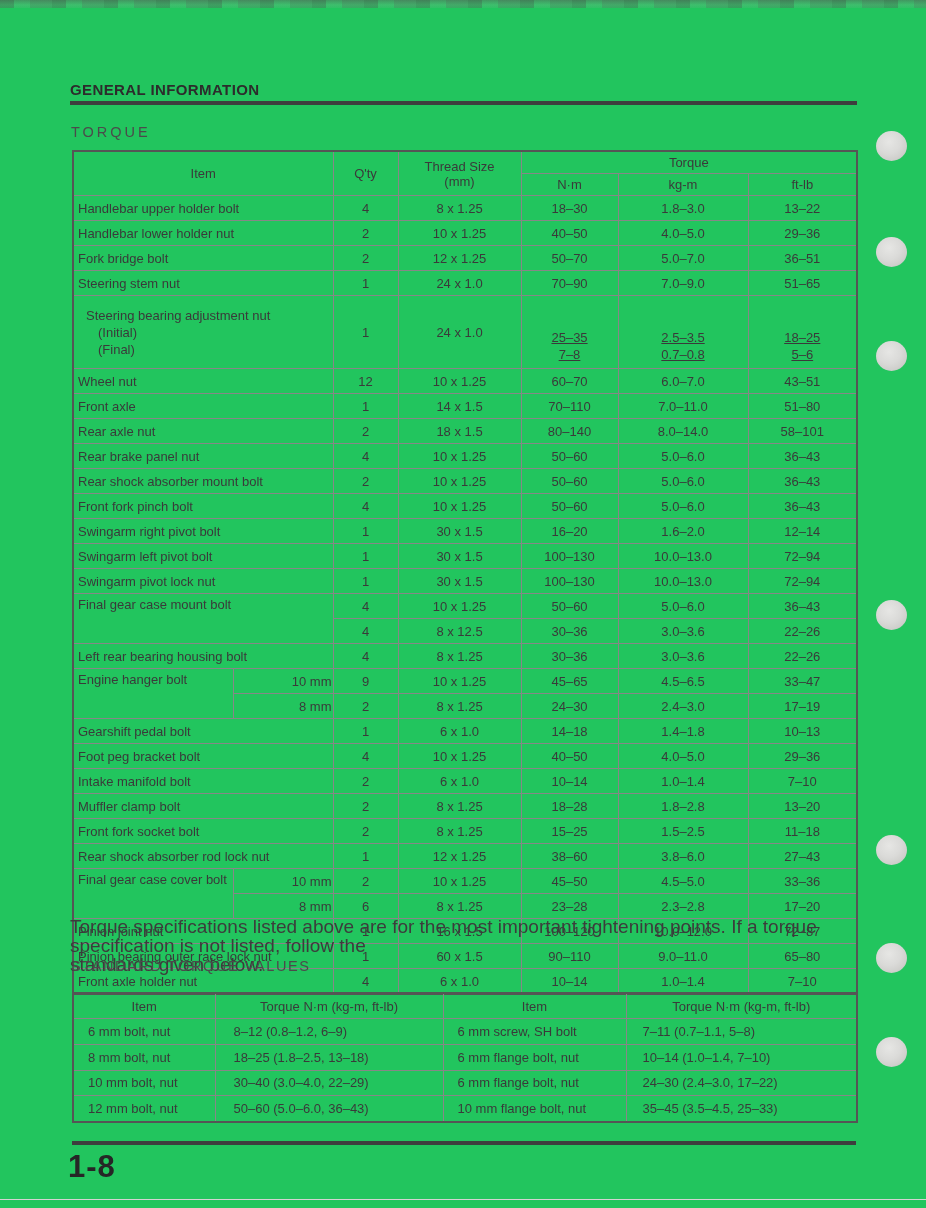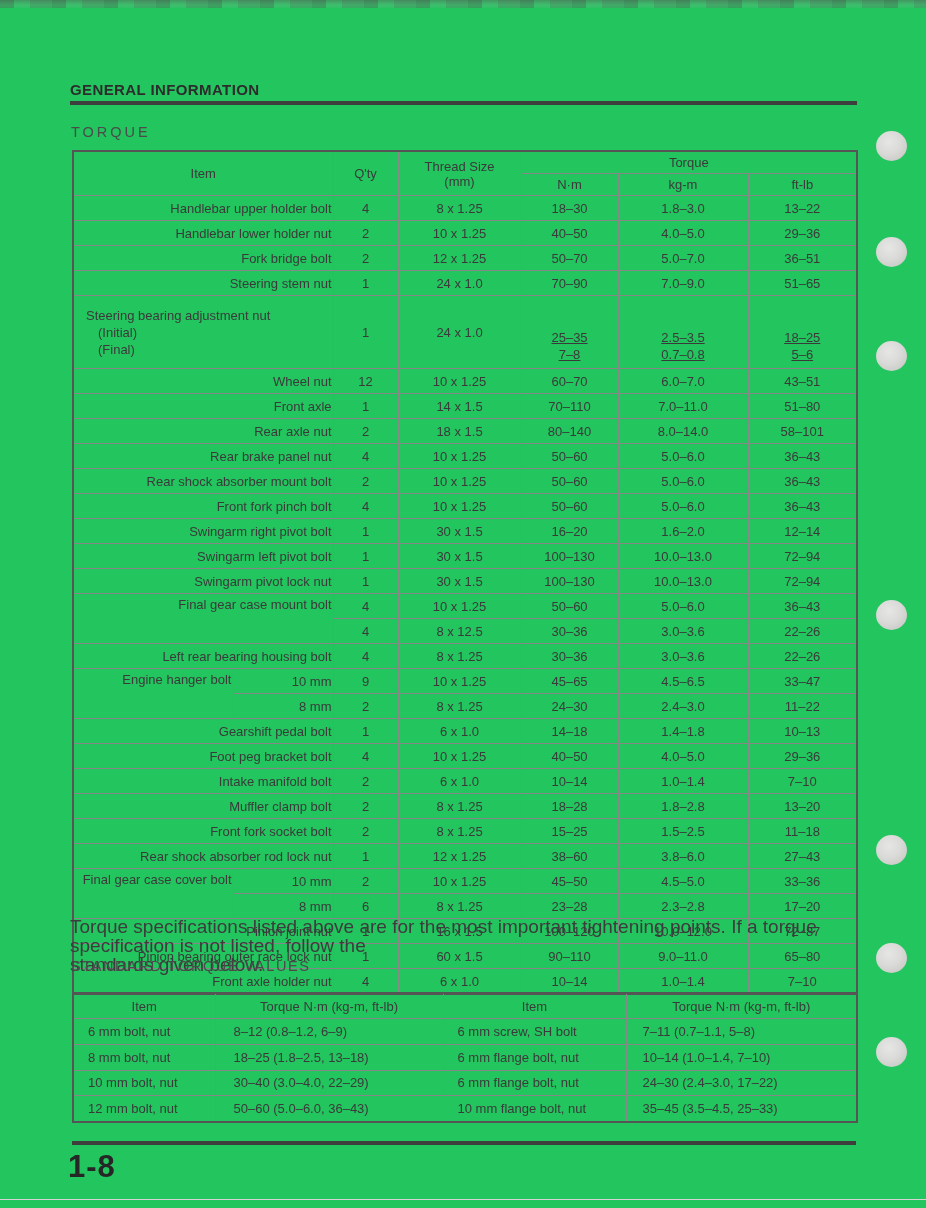--- a/index.html
+++ b/index.html
@@ -29,21 +29,21 @@
   .std-title{top:958px;letter-spacing:1.6px;}
 
   table{border-collapse:collapse;table-layout:fixed;font-size:13px;color:#3a3a3a;}
   .frame-table{position:absolute;left:72px;top:150px;width:784px;border:2px solid #555;}
   .std-table{position:absolute;left:72px;top:992px;width:784px;border:2px solid #555;}
   th,td{border:1px solid #878787;font-weight:normal;overflow:hidden;}
   th{height:21px;text-align:center;padding:0 2px;}
   .thread-h div{line-height:15px;}
   td{height:22px;}
   td.c{text-align:center;}
-  td.item{text-align:right;padding-left:4px;}
+  td.item{text-align:left;padding-left:4px;}
   td.sub{text-align:right;padding-left:12px;}
   tr.tall td{height:66px;}
   td.item-tall{vertical-align:middle;text-align:left;padding-left:12px;line-height:17px;}
   td.item-tall .indent{padding-left:12px;}
   td.stack{vertical-align:bottom;text-align:center;padding-bottom:5px;line-height:16.5px;text-decoration:underline;}
   td.gtop{vertical-align:top;padding-top:3px;}
 
   .std-table th{height:24px;}
   .std-table td{height:22.8px;text-align:left;}
   .std-table td.col0{padding-left:14px;}
@@ -258,21 +258,21 @@
           <td class="c">45–65</td>
           <td class="c">4.5–6.5</td>
           <td class="c">33–47</td>
         </tr>
         <tr>
           <td class="sub">8 mm</td>
           <td class="c">2</td>
           <td class="c">8 x 1.25</td>
           <td class="c">24–30</td>
           <td class="c">2.4–3.0</td>
-          <td class="c">11–22</td>
+          <td class="c">17–19</td>
         </tr>
         <tr>
           <td class="item" colspan="2">Gearshift pedal bolt</td>
           <td class="c">1</td>
           <td class="c">6 x 1.0</td>
           <td class="c">14–18</td>
           <td class="c">1.4–1.8</td>
           <td class="c">10–13</td>
         </tr>
         <tr>

